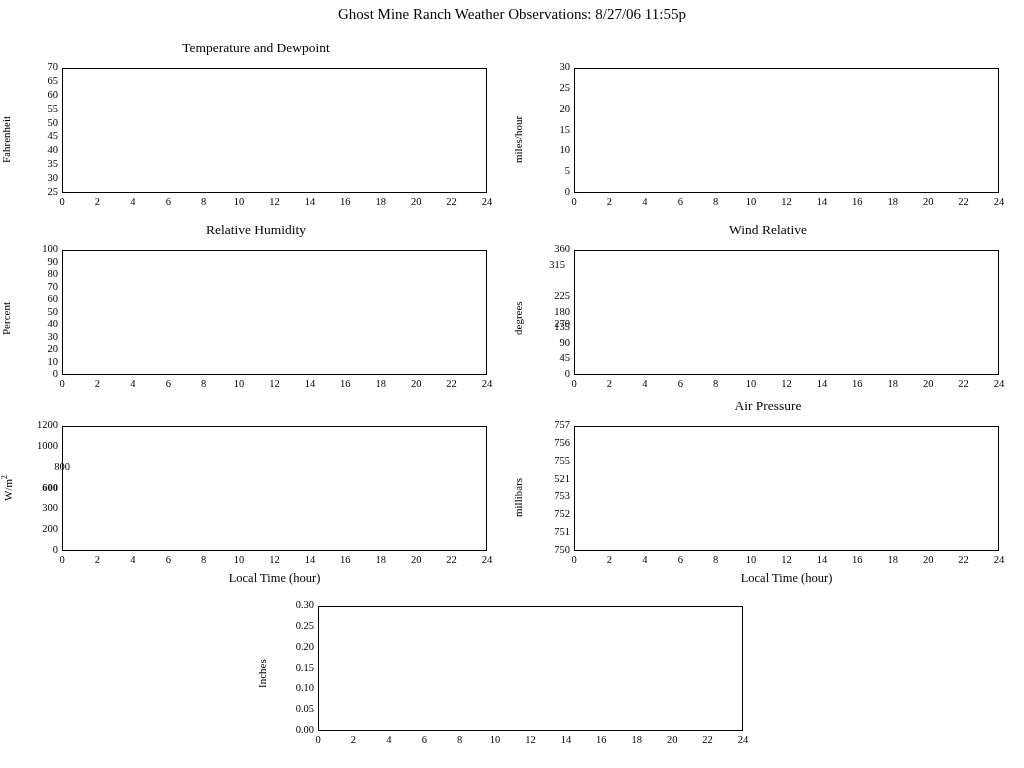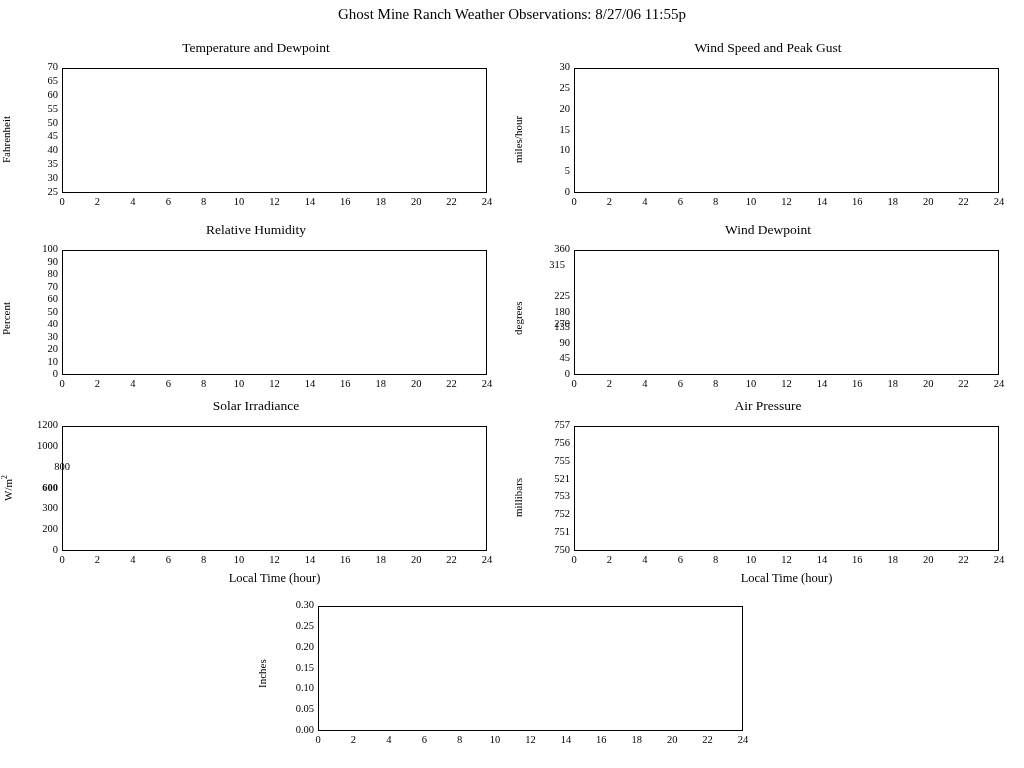--- a/index.html
+++ b/index.html
@@ -102,21 +102,20 @@
     <div class="tick-x" style="left: 294.917px; top: 156px; width: 30px;">14</div>
     <div class="tick-x" style="left: 330.333px; top: 156px; width: 30px;">16</div>
     <div class="tick-x" style="left: 365.75px; top: 156px; width: 30px;">18</div>
     <div class="tick-x" style="left: 401.167px; top: 156px; width: 30px;">20</div>
     <div class="tick-x" style="left: 436.583px; top: 156px; width: 30px;">22</div>
     <div class="tick-x" style="left: 472px; top: 156px; width: 30px;">24</div>
     <div class="ylabel" style="left: 0px; top: 122.5px;">Fahrenheit</div>
   </div>
 
 <div class="panel" id="p-wind_speed" style="left:512px;top:40px;width:512px;height:180px;">
-  <div class="panel-title">Wind Speed and Peak Gust</div>
 <div class="plot-wrap" style="left: 62px; top: 28px; width: 425px; height: 125px;">
       <svg width="425" height="125">
         <g class="grid">
           <line x1="0" x2="0" y1="0" y2="125"></line>
           <line x1="35.416666666666664" x2="35.416666666666664" y1="0" y2="125"></line>
           <line x1="70.83333333333333" x2="70.83333333333333" y1="0" y2="125"></line>
           <line x1="106.25" x2="106.25" y1="0" y2="125"></line>
           <line x1="141.66666666666666" x2="141.66666666666666" y1="0" y2="125"></line>
           <line x1="177.08333333333334" x2="177.08333333333334" y1="0" y2="125"></line>
           <line x1="212.5" x2="212.5" y1="0" y2="125"></line>
@@ -217,21 +216,21 @@
     <div class="tick-x" style="left: 294.917px; top: 156px; width: 30px;">14</div>
     <div class="tick-x" style="left: 330.333px; top: 156px; width: 30px;">16</div>
     <div class="tick-x" style="left: 365.75px; top: 156px; width: 30px;">18</div>
     <div class="tick-x" style="left: 401.167px; top: 156px; width: 30px;">20</div>
     <div class="tick-x" style="left: 436.583px; top: 156px; width: 30px;">22</div>
     <div class="tick-x" style="left: 472px; top: 156px; width: 30px;">24</div>
     <div class="ylabel" style="left: 0px; top: 112.9px;">Percent</div>
   </div>
 
 <div class="panel" id="p-wind_direction" style="left:512px;top:222px;width:512px;height:180px;">
-  <div class="panel-title">Wind Dewpoint</div>
+  <div class="panel-title">Wind Relative</div>
 <div class="plot-wrap" style="left: 62px; top: 28px; width: 425px; height: 125px;">
       <svg width="425" height="125">
         <g class="grid">
           <line x1="0" x2="0" y1="0" y2="125"></line>
           <line x1="35.416666666666664" x2="35.416666666666664" y1="0" y2="125"></line>
           <line x1="70.83333333333333" x2="70.83333333333333" y1="0" y2="125"></line>
           <line x1="106.25" x2="106.25" y1="0" y2="125"></line>
           <line x1="141.66666666666666" x2="141.66666666666666" y1="0" y2="125"></line>
           <line x1="177.08333333333334" x2="177.08333333333334" y1="0" y2="125"></line>
           <line x1="212.5" x2="212.5" y1="0" y2="125"></line>
@@ -408,21 +407,20 @@
     <div class="tick-x" style="left: 294.917px; top: 156px; width: 30px;">14</div>
     <div class="tick-x" style="left: 330.333px; top: 156px; width: 30px;">16</div>
     <div class="tick-x" style="left: 365.75px; top: 156px; width: 30px;">18</div>
     <div class="tick-x" style="left: 401.167px; top: 156px; width: 30px;">20</div>
     <div class="tick-x" style="left: 436.583px; top: 156px; width: 30px;">22</div>
     <div class="tick-x" style="left: 472px; top: 156px; width: 30px;">24</div>
     <div class="ylabel" style="left: 0px; top: 112.9px;">degrees</div>
   </div>
 
 <div class="panel" id="p-solar" style="left:0px;top:398px;width:512px;height:190px;">
-  <div class="panel-title">Solar Irradiance</div>
 <div class="plot-wrap" style="left: 62px; top: 28px; width: 425px; height: 125px;">
       <svg width="425" height="125">
         <g class="grid">
           <line x1="0" x2="0" y1="0" y2="125"></line>
           <line x1="35.416666666666664" x2="35.416666666666664" y1="0" y2="125"></line>
           <line x1="70.83333333333333" x2="70.83333333333333" y1="0" y2="125"></line>
           <line x1="106.25" x2="106.25" y1="0" y2="125"></line>
           <line x1="141.66666666666666" x2="141.66666666666666" y1="0" y2="125"></line>
           <line x1="177.08333333333334" x2="177.08333333333334" y1="0" y2="125"></line>
           <line x1="212.5" x2="212.5" y1="0" y2="125"></line>

